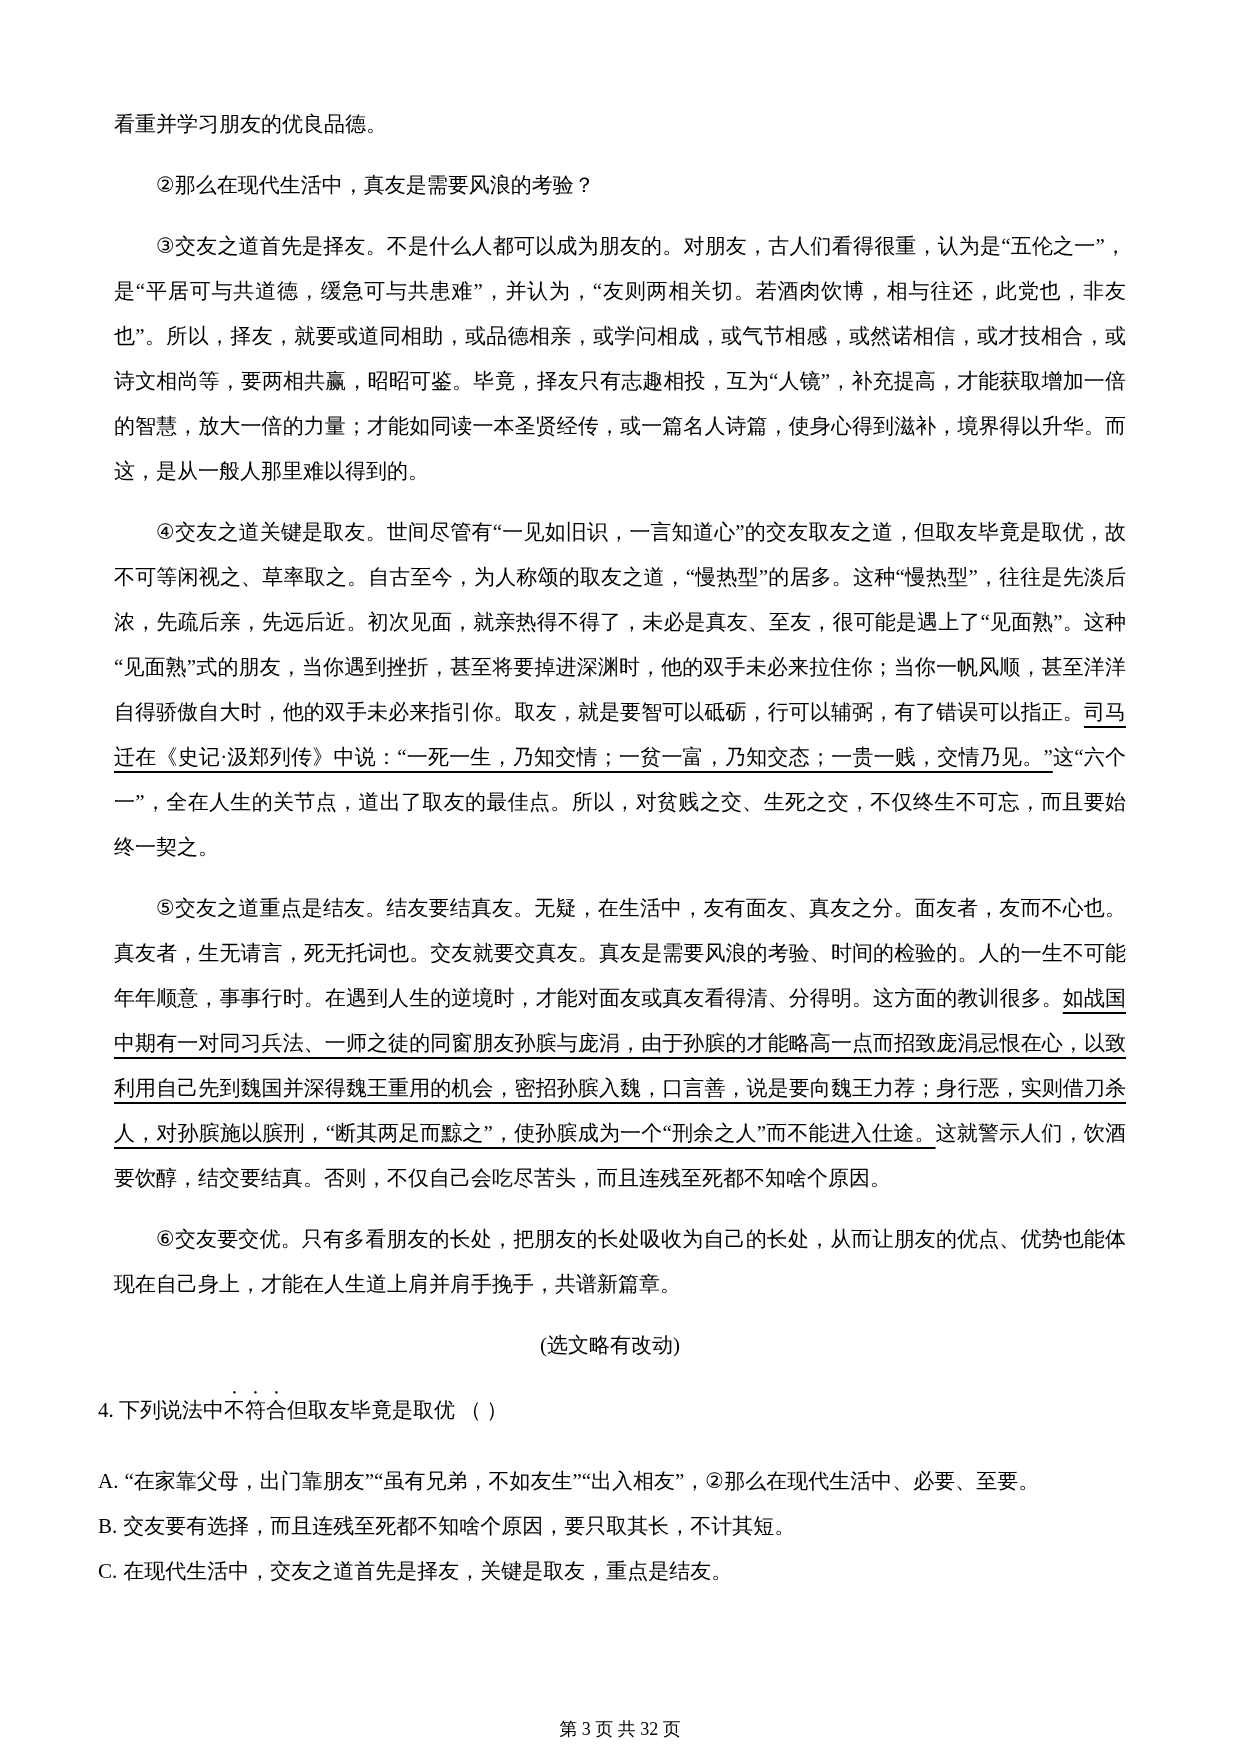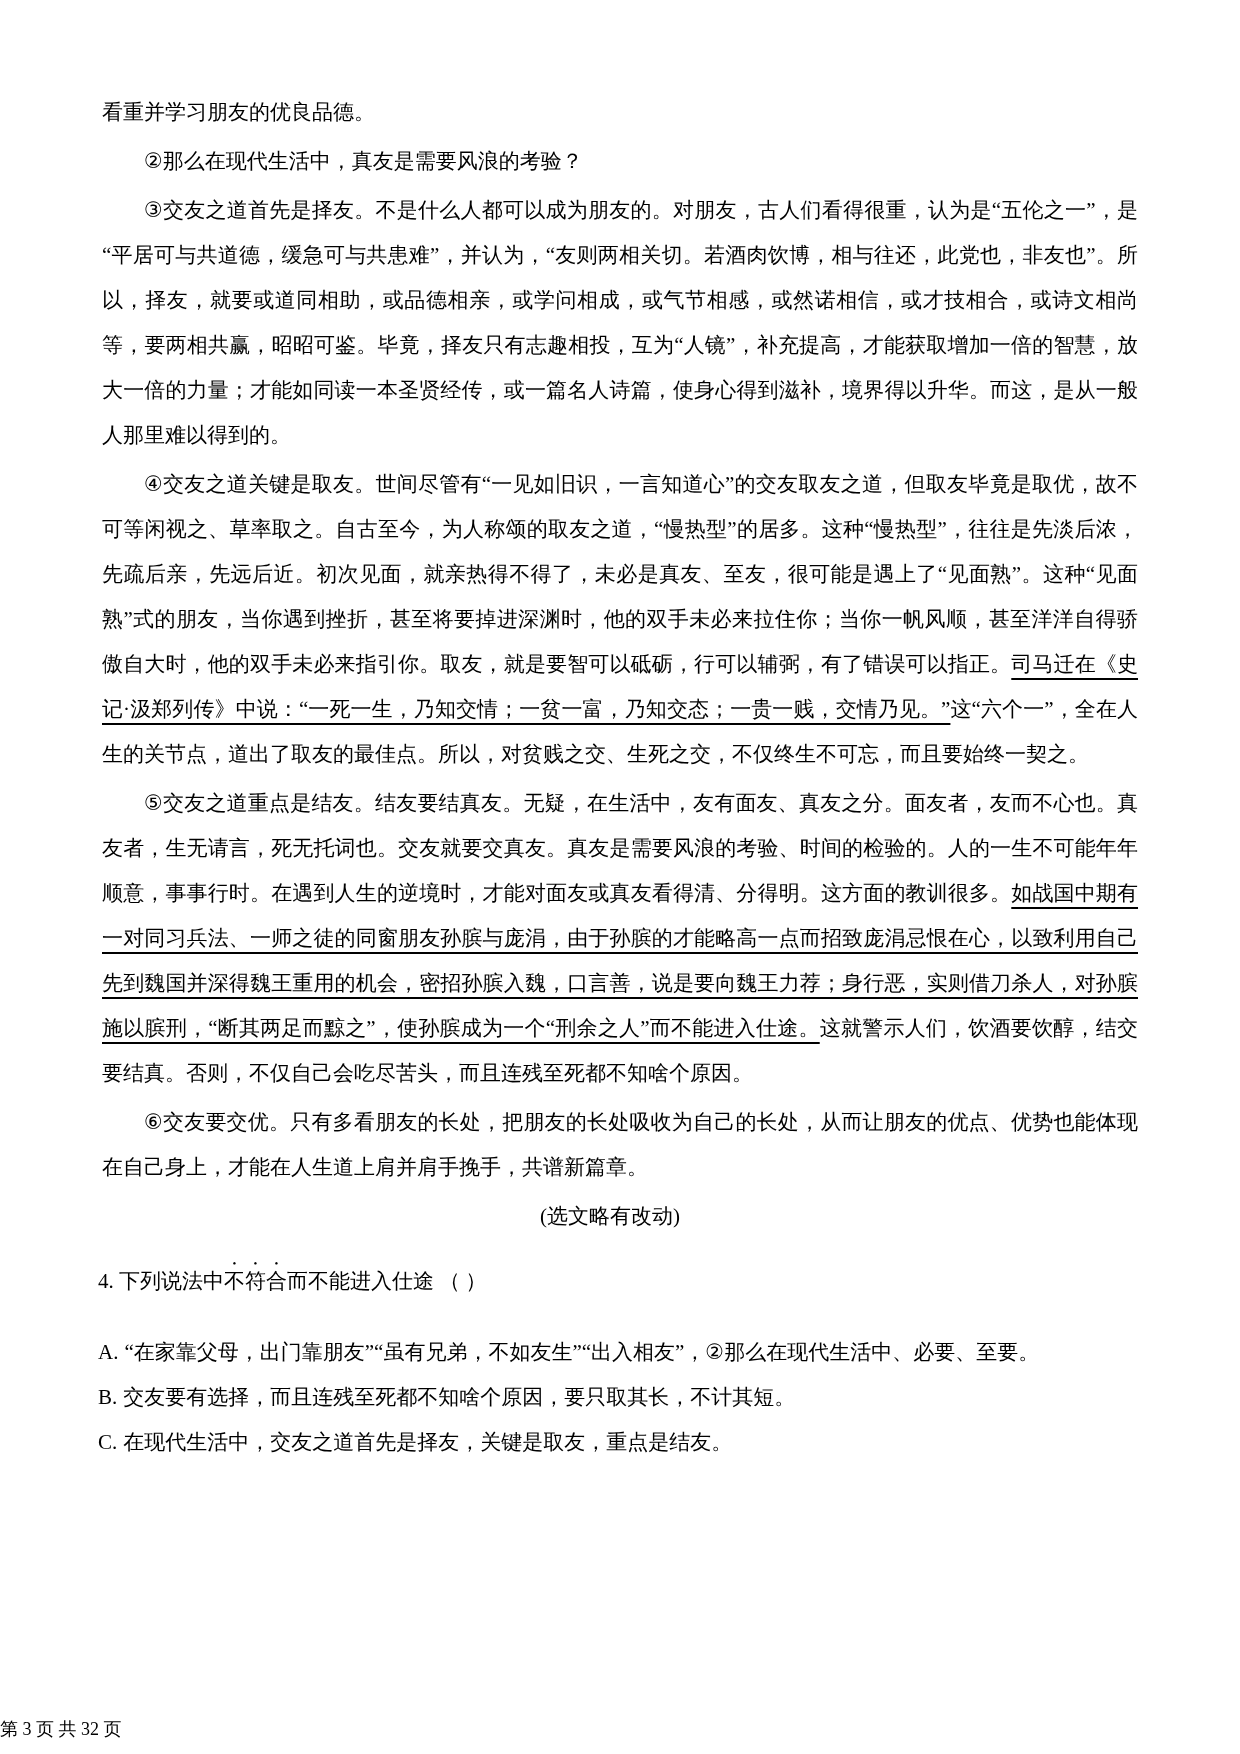--- a/index.html
+++ b/index.html
@@ -3,57 +3,57 @@
 <meta charset="utf-8">
 <style>
   html,body{margin:0;padding:0;background:#ffffff;}
   .page{
     width:1240px;height:1754px;box-sizing:border-box;position:relative;
     background:#ffffff;color:#000000;overflow:hidden;
     font-family:"Liberation Serif","DejaVu Sans",serif;
     font-size:21px;line-height:45px;
     padding:86px 98px 0 98px;
   }
-  .para{margin:4px;text-align:justify;}
+  .para{margin:16px;text-align:justify;}
   .para.indent{text-indent:2em;}
   .u{
     text-decoration:underline;
     text-underline-offset:7px;
     text-decoration-thickness:1.5px;
   }
   .em-dots{
     -webkit-text-emphasis-style:dot;
     -webkit-text-emphasis-position:over;
     text-emphasis-style:dot;
     text-emphasis-position:over right;
     margin-top:18px;
   }
   .attribution{text-align:center;padding-right:20px;}
   .question{margin-top:18px;}
   .options{margin-top:26px;}
   .option{margin:0;text-align:justify;}
   .option .opt-label{margin-right:6px;}
   .footer{
     position:absolute;left:0;right:0;bottom:12px;
-    font-size:18px;line-height:26px;
+    text-align:center;font-size:18px;line-height:26px;
   }
 </style>
 </head>
 <body>
 
 <div class="page">
   <div class="passage">
       <p class="para"><span>看重并学习朋友的优良品德。</span></p>
       <p class="para indent"><span>②那么在现代生活中，真友是需要风浪的考验？</span></p>
       <p class="para indent"><span>③交友之道首先是择友。不是什么人都可以成为朋友的。对朋友，古人们看得很重，认为是“五伦之一”，是“平居可与共道德，缓急可与共患难”，并认为，“友则两相关切。若酒肉饮博，相与往还，此党也，非友也”。所以，择友，就要或道同相助，或品德相亲，或学问相成，或气节相感，或然诺相信，或才技相合，或诗文相尚等，要两相共赢，昭昭可鉴。毕竟，择友只有志趣相投，互为“人镜”，补充提高，才能获取增加一倍的智慧，放大一倍的力量；才能如同读一本圣贤经传，或一篇名人诗篇，使身心得到滋补，境界得以升华。而这，是从一般人那里难以得到的。</span></p>
       <p class="para indent"><span>④交友之道关键是取友。世间尽管有“一见如旧识，一言知道心”的交友取友之道，但取友毕竟是取优，故不可等闲视之、草率取之。自古至今，为人称颂的取友之道，“慢热型”的居多。这种“慢热型”，往往是先淡后浓，先疏后亲，先远后近。初次见面，就亲热得不得了，未必是真友、至友，很可能是遇上了“见面熟”。这种“见面熟”式的朋友，当你遇到挫折，甚至将要掉进深渊时，他的双手未必来拉住你；当你一帆风顺，甚至洋洋自得骄傲自大时，他的双手未必来指引你。取友，就是要智可以砥砺，行可以辅弼，有了错误可以指正。</span><span class="u">司马迁在《史记·汲郑列传》中说：“一死一生，乃知交情；一贫一富，乃知交态；一贵一贱，交情乃见。”</span><span>这“六个一”，全在人生的关节点，道出了取友的最佳点。所以，对贫贱之交、生死之交，不仅终生不可忘，而且要始终一契之。</span></p>
       <p class="para indent"><span>⑤交友之道重点是结友。结友要结真友。无疑，在生活中，友有面友、真友之分。面友者，友而不心也。真友者，生无请言，死无托词也。交友就要交真友。真友是需要风浪的考验、时间的检验的。人的一生不可能年年顺意，事事行时。在遇到人生的逆境时，才能对面友或真友看得清、分得明。这方面的教训很多。</span><span class="u">如战国中期有一对同习兵法、一师之徒的同窗朋友孙膑与庞涓，由于孙膑的才能略高一点而招致庞涓忌恨在心，以致利用自己先到魏国并深得魏王重用的机会，密招孙膑入魏，口言善，说是要向魏王力荐；身行恶，实则借刀杀人，对孙膑施以膑刑，“断其两足而黥之”，使孙膑成为一个“刑余之人”而不能进入仕途。</span><span>这就警示人们，饮酒要饮醇，结交要结真。否则，不仅自己会吃尽苦头，而且连残至死都不知啥个原因。</span></p>
       <p class="para indent"><span>⑥交友要交优。只有多看朋友的长处，把朋友的长处吸收为自己的长处，从而让朋友的优点、优势也能体现在自己身上，才能在人生道上肩并肩手挽手，共谱新篇章。</span></p>
     </div>
   <div class="attribution">(选文略有改动)</div>
-  <div class="question"><span>4. 下列说法中</span><span class="em-dots">不符合</span><span>而不能进入仕途 （  ）</span></div>
+  <div class="question"><span>4. 下列说法中</span><span class="em-dots">不符合</span><span>但取友毕竟是取优 （  ）</span></div>
   <div class="options">
       <p class="option"><span class="opt-label">A.</span><span>“在家靠父母，出门靠朋友”“虽有兄弟，不如友生”“出入相友”，②那么在现代生活中、必要、至要。</span></p>
       <p class="option"><span class="opt-label">B.</span><span>交友要有选择，而且连残至死都不知啥个原因，要只取其长，不计其短。</span></p>
       <p class="option"><span class="opt-label">C.</span><span>在现代生活中，交友之道首先是择友，关键是取友，重点是结友。</span></p>
     </div>
   <div class="footer">第 3 页 共 32 页</div>
 </div>
 
 </body></html>

